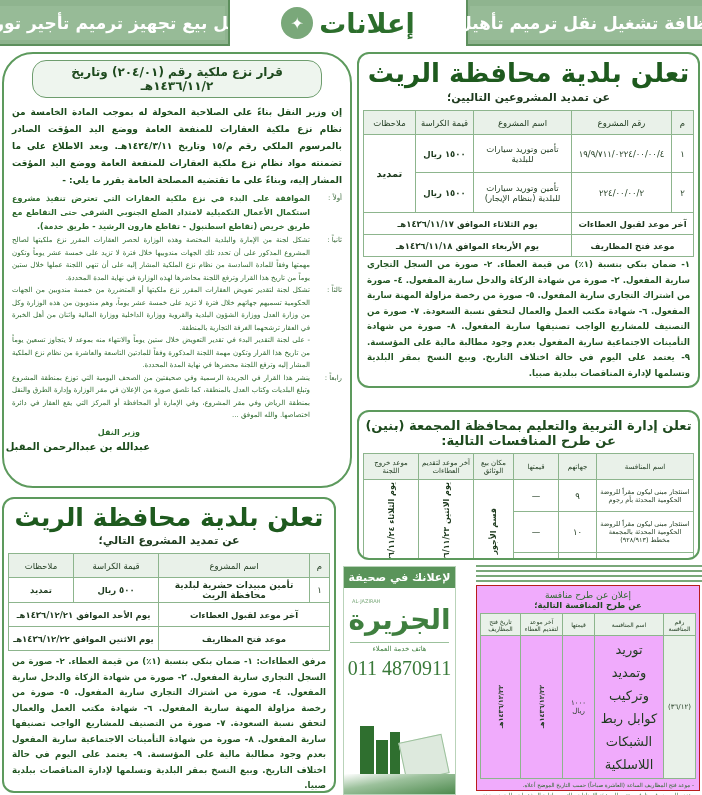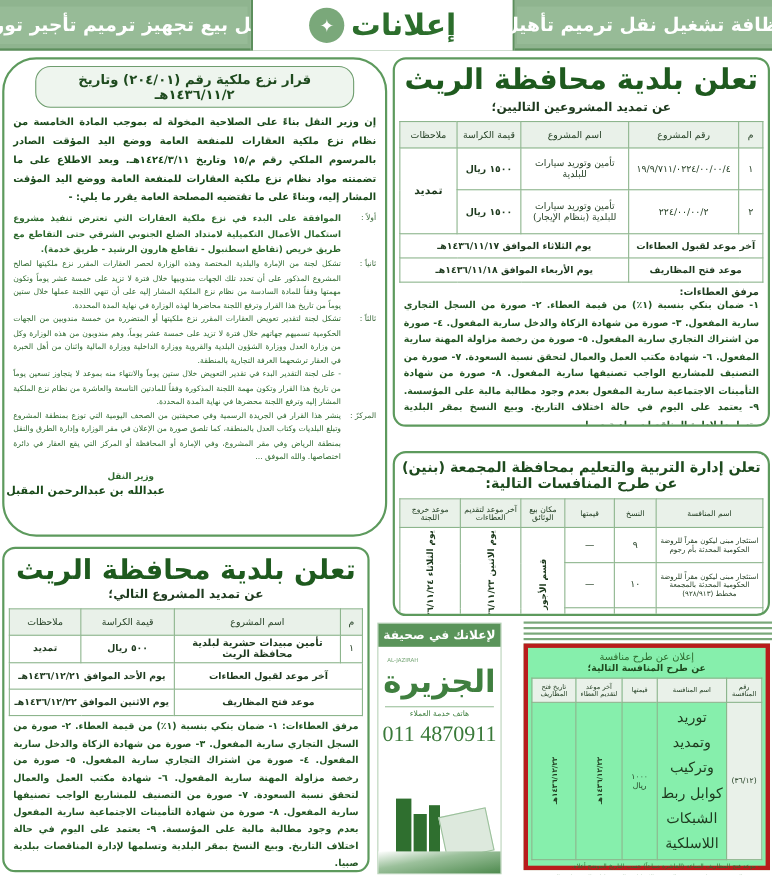--- a/index.html
+++ b/index.html
@@ -19,21 +19,21 @@
   .subtitle { text-align: center; font-size: 11px; font-weight: bold; color: #1e3a1e; }
   table { border-collapse: collapse; width: 100%; direction: rtl; }
   td, th { border: 1px solid #8db58d; font-size: 8.5px; text-align: center; padding: 2px; color: #1e3a1e; }
   th { background: #e9f1e9; font-weight: normal; }
   .body-text { font-size: 8.6px; line-height: 16.5px; color: #225522; font-weight: bold; text-align: justify; padding: 0 8px; }
   .small-text { font-size: 7px; line-height: 12.5px; color: #2e6a2e; text-align: justify; padding: 0 8px; }
   .pill { border: 1px solid #6e9d6e; border-radius: 14px; background: #eef5ee; text-align: center; font-weight: bold; font-size: 12px; padding: 4px 8px; color: #1e4a1e; }
   .decree-item { display: flex; gap: 4px; }
   .decree-item .lbl { width: 28px; flex: 0 0 28px; font-size: 7px; color: #3a6a3a; }
   .decree-item .txt { flex: 1; }
-  .ad-box { background: #86efac; border: 4px solid #b91c1c; }
+  .ad-box { background: #f0abfc; border: 1px solid #b91c1c; }
   .stripes div { height: 2px; background: #7aa87a; margin-bottom: 3px; }
   .dark-pill { background: #2d6e2d; color: #fff; border-radius: 14px; text-align: center; font-weight: bold; font-size: 12px; padding: 3px 0; margin: 2px 6px; }
   .vert { writing-mode: vertical-rl; transform: rotate(180deg); font-size: 8px; font-weight: bold; margin: 0 auto; }
 </style>
 </head>
 <body>
 
 <div class="abs banner">
   <div class="abs side left-side">نقل بيع تجهيز ترميم تأجير توريد</div>
   <div class="abs center">
@@ -73,21 +73,20 @@
         <td colspan="2" style="height:22px;font-weight:bold;">آخر موعد لقبول العطاءات</td>
         <td colspan="3" style="font-weight:bold;">يوم الثلاثاء الموافق ١٤٣٦/١١/١٧هـ</td>
       </tr>
       <tr>
         <td colspan="2" style="height:22px;font-weight:bold;">موعد فتح المظاريف</td>
         <td colspan="3" style="font-weight:bold;">يوم الأربعاء الموافق ١٤٣٦/١١/١٨هـ</td>
       </tr>
     </tbody>
       </table>
   </div>
-  <div style="font-size:9px;font-weight:bold;padding:4px 8px 0;">مرفق العطاءات:</div>
   <div class="body-text" style="line-height:15.5px;">١- ضمان بنكي بنسبة (١٪) من قيمة العطاء. ٢- صورة من السجل التجاري سارية المفعول. ٣- صورة من شهادة الزكاة والدخل سارية المفعول. ٤- صورة من اشتراك التجاري سارية المفعول. ٥- صورة من رخصة مزاولة المهنة سارية المفعول. ٦- شهادة مكتب العمل والعمال لتحقق نسبة السعودة. ٧- صورة من التصنيف للمشاريع الواجب تصنيفها سارية المفعول. ٨- صورة من شهادة التأمينات الاجتماعية سارية المفعول بعدم وجود مطالبة مالية على المؤسسة. ٩- يعتمد على اليوم في حالة اختلاف التاريخ. وبيع النسخ بمقر البلدية وتسلمها لإدارة المناقصات ببلدية صبيا.</div>
 </div>
 
 <div class="abs box" style="left:2px; top:52px; width:350px; height:436px;border-radius:31px;">
   <div class="pill" style="margin:6px 28px 6px;">قرار نزع ملكية رقم (٢٠٤/٠١) وتاريخ ١٤٣٦/١١/٢هـ</div>
   <div class="body-text" style="font-size:9px;line-height:17px;color:#1a4a1a;">إن وزير النقل بناءً على الصلاحية المخولة له بموجب المادة الخامسة من نظام نزع ملكية العقارات للمنفعة العامة ووضع اليد المؤقت الصادر بالمرسوم الملكي رقم م/١٥ وتاريخ ١٤٢٤/٣/١١هـ. وبعد الاطلاع على ما تضمنته مواد نظام نزع ملكية العقارات للمنفعة العامة ووضع اليد المؤقت المشار إليه، وبناءً على ما تقتضيه المصلحة العامة يقرر ما يلي: -</div>
   <div class="small-text" style="margin-top:3px;">
     <div class="decree-item">
       <span class="lbl">أولاً :</span>
       <span class="txt" style="font-weight:bold;font-size:8px;line-height:14px;">الموافقة على البدء في نزع ملكية العقارات التي تعترض تنفيذ مشروع استكمال الأعمال التكميلية لامتداد الضلع الجنوبي الشرقي حتى التقاطع مع طريق خريص (تقاطع اسطنبول - تقاطع هارون الرشيد - طريق خدمة).</span>
@@ -98,21 +97,21 @@
     </div>
     <div class="decree-item">
       <span class="lbl">ثالثاً :</span>
       <span class="txt">تشكل لجنة لتقدير تعويض العقارات المقرر نزع ملكيتها أو المتضررة من خمسة مندوبين من الجهات الحكومية تسميهم جهاتهم خلال فترة لا تزيد على خمسة عشر يوماً، وهم مندوبون من هذه الوزارة وكل من وزارة العدل ووزارة الشؤون البلدية والقروية ووزارة الداخلية ووزارة المالية واثنان من أهل الخبرة في العقار ترشحهما الغرفة التجارية بالمنطقة.</span>
     </div>
     <div class="decree-item">
       <span class="lbl"></span>
       <span class="txt">- على لجنة التقدير البدء في تقدير التعويض خلال ستين يوماً والانتهاء منه بموعد لا يتجاوز تسعين يوماً من تاريخ هذا القرار وتكون مهمة اللجنة المذكورة وفقاً للمادتين التاسعة والعاشرة من نظام نزع الملكية المشار إليه وترفع اللجنة محضرها في نهاية المدة المحددة.</span>
     </div>
     <div class="decree-item">
-      <span class="lbl">المركزً :</span>
+      <span class="lbl">رابعاً :</span>
       <span class="txt">ينشر هذا القرار في الجريدة الرسمية وفي صحيفتين من الصحف اليومية التي توزع بمنطقة المشروع وتبلغ البلديات وكتاب العدل بالمنطقة، كما تلصق صورة من الإعلان في مقر الوزارة وإدارة الطرق والنقل بمنطقة الرياض وفي مقر المشروع، وفي الإمارة أو المحافظة أو المركز التي يقع العقار في دائرة اختصاصها.      والله الموفق ...</span>
     </div>
   </div>
   <div style="font-size:8px;color:#2e6a2e;padding:6px 0 0 0;margin-right:210px;font-weight:bold;">وزير النقل</div>
   <div style="font-size:10px;font-weight:bold;color:#1a4a1a;padding:4px 0 0;margin-right:200px;">عبدالله بن عبدالرحمن المقبل</div>
 </div>
 
 <div class="abs box" style="left:2px; top:497px; width:334px; height:296px;">
   <div class="green-title" style="font-size:25px; margin-top:4px;">تعلن بلدية محافظة الريث</div>
   <div class="subtitle" style="margin:2px 0 6px;">عن تمديد المشروع التالي؛</div>
@@ -145,21 +144,21 @@
   <div class="body-text" style="line-height:15.5px;margin-top:3px;">مرفق العطاءات: ١- ضمان بنكي بنسبة (١٪) من قيمة العطاء. ٢- صورة من السجل التجاري سارية المفعول. ٣- صورة من شهادة الزكاة والدخل سارية المفعول. ٤- صورة من اشتراك التجاري سارية المفعول. ٥- صورة من رخصة مزاولة المهنة سارية المفعول. ٦- شهادة مكتب العمل والعمال لتحقق نسبة السعودة. ٧- صورة من التصنيف للمشاريع الواجب تصنيفها سارية المفعول. ٨- صورة من شهادة التأمينات الاجتماعية سارية المفعول بعدم وجود مطالبة مالية على المؤسسة. ٩- يعتمد على اليوم في حالة اختلاف التاريخ. وبيع النسخ بمقر البلدية وتسلمها لإدارة المناقصات ببلدية صبيا.</div>
 </div>
 
 <div class="abs box" style="left:357px; top:410px; width:343px; height:150px;">
   <div class="green-title" style="font-size:13px; margin:6px 4px 5px; color:#1e4a1e;">تعلن إدارة التربية والتعليم بمحافظة المجمعة (بنين) عن طرح المنافسات التالية:</div>
   <div style="padding:0 4px;">
     <table>
       <tbody>
           <tr>
         <th style="height:26px;font-size:7px;">اسم المنافسة</th>
-        <th style="width:38px;font-size:7px;">النسخ</th>
+        <th style="width:38px;font-size:7px;">جهاتهم</th>
         <th style="width:45px;font-size:7px;">قيمتها</th>
         <th style="width:40px;font-size:7px;">مكان بيع الوثائق</th>
         <th style="width:55px;font-size:7px;">آخر موعد لتقديم العطاءات</th>
         <th style="width:55px;font-size:7px;">موعد خروج اللجنة</th>
       </tr>
       <tr>
         <td style="height:30px;font-size:6.5px;">استئجار مبنى ليكون مقراً للروضة الحكومية المحدثة بأم رجوم</td>
         <td>٩</td>
         <td>—</td>
         <td rowspan="3">

